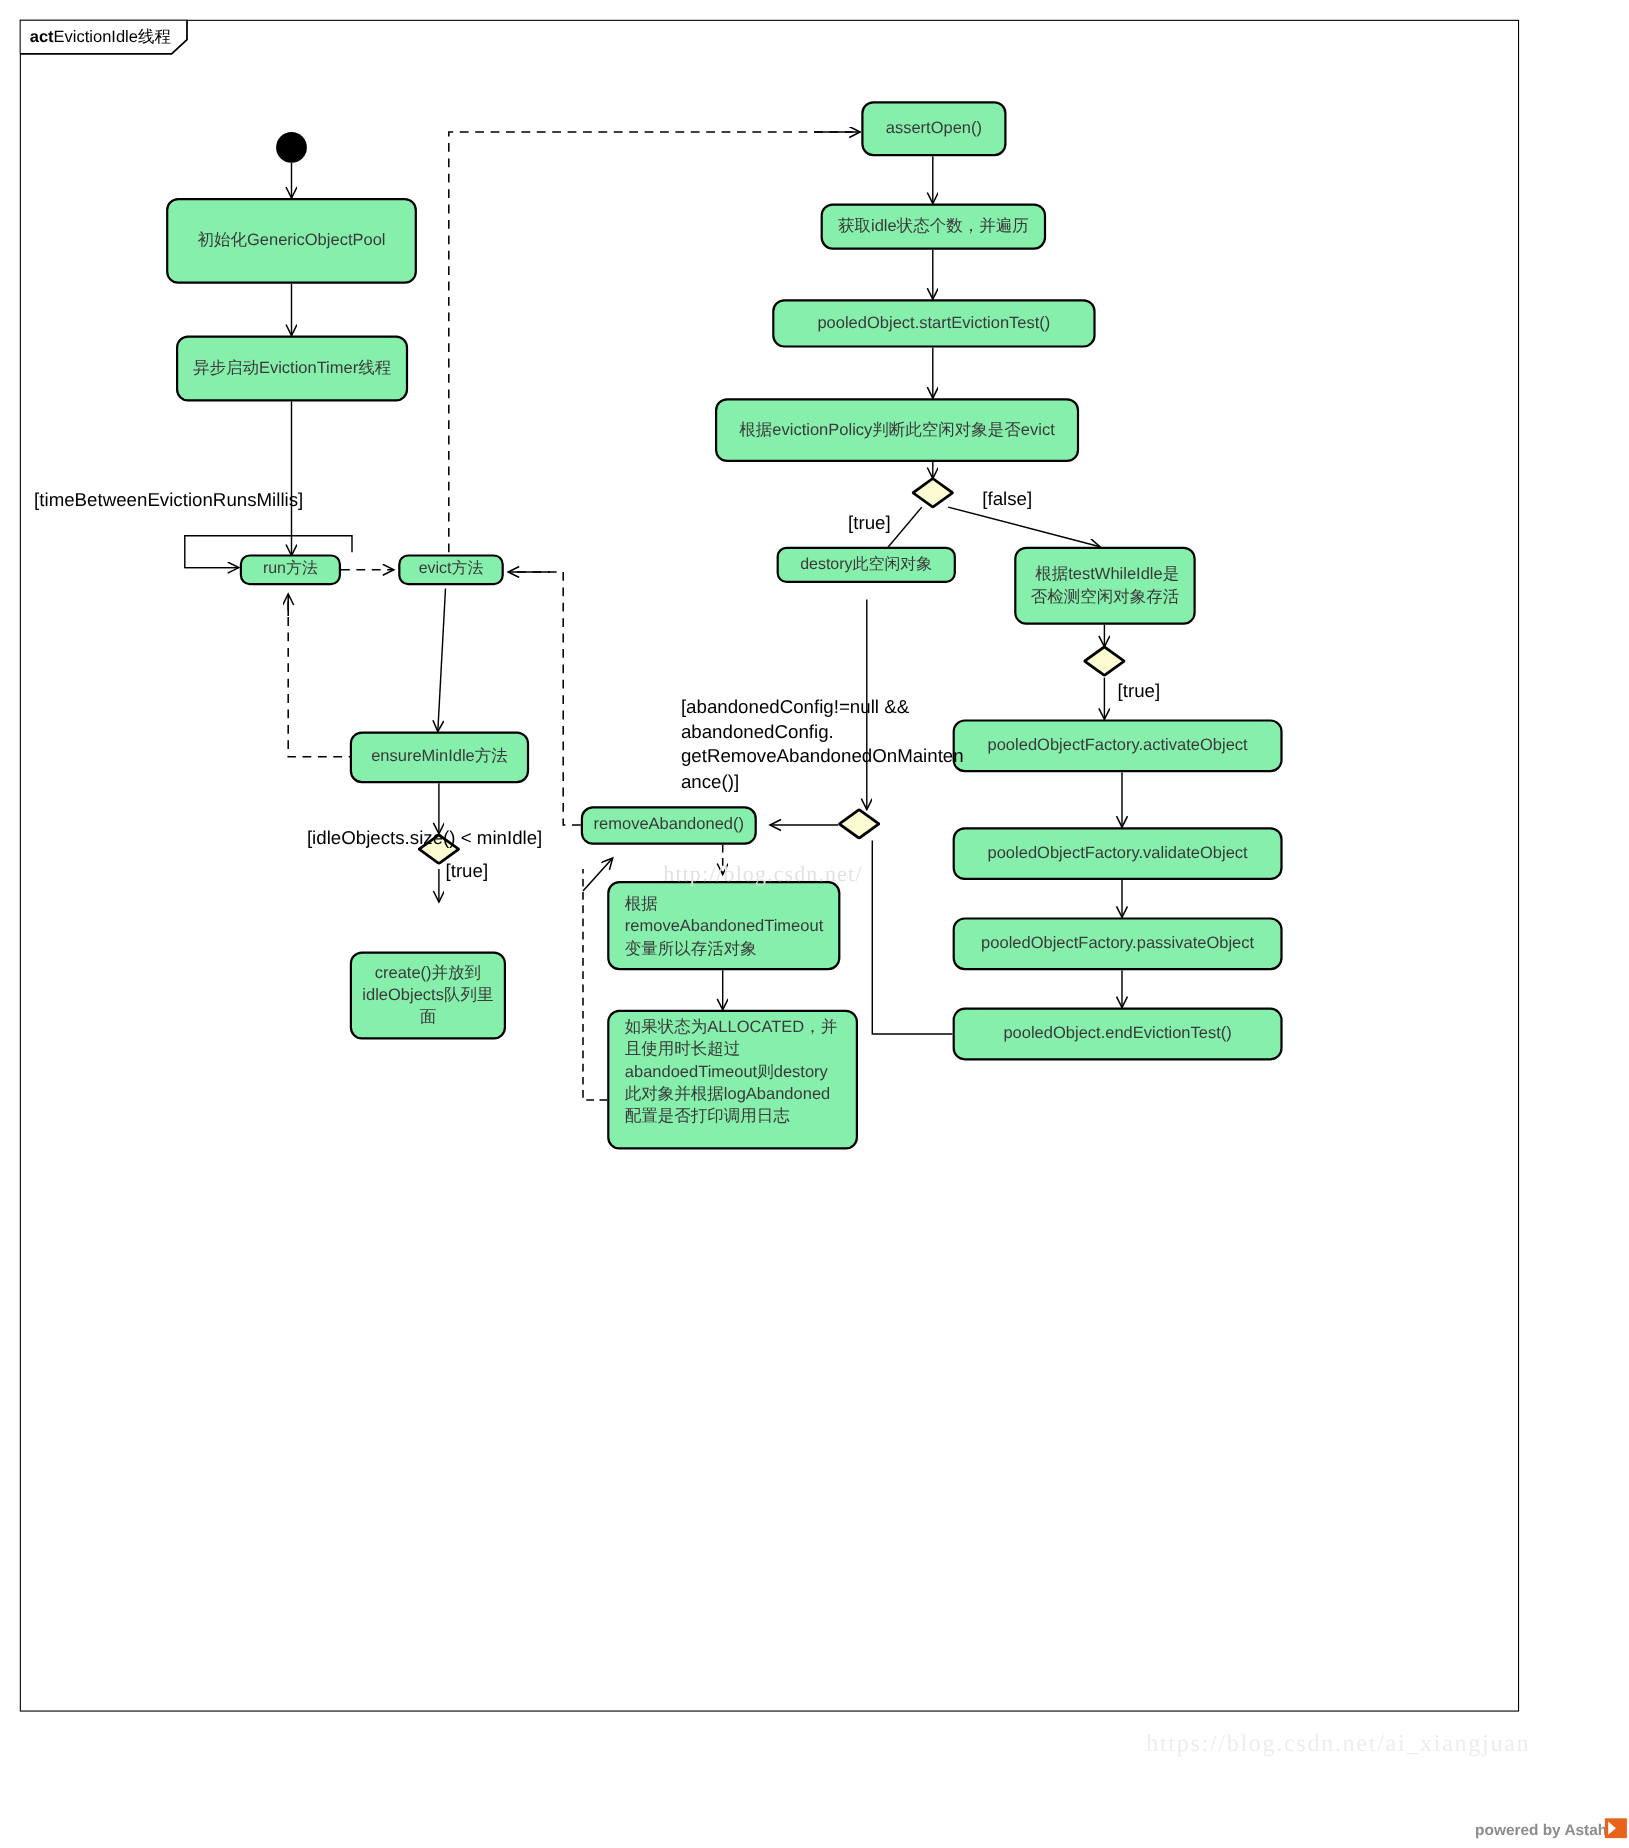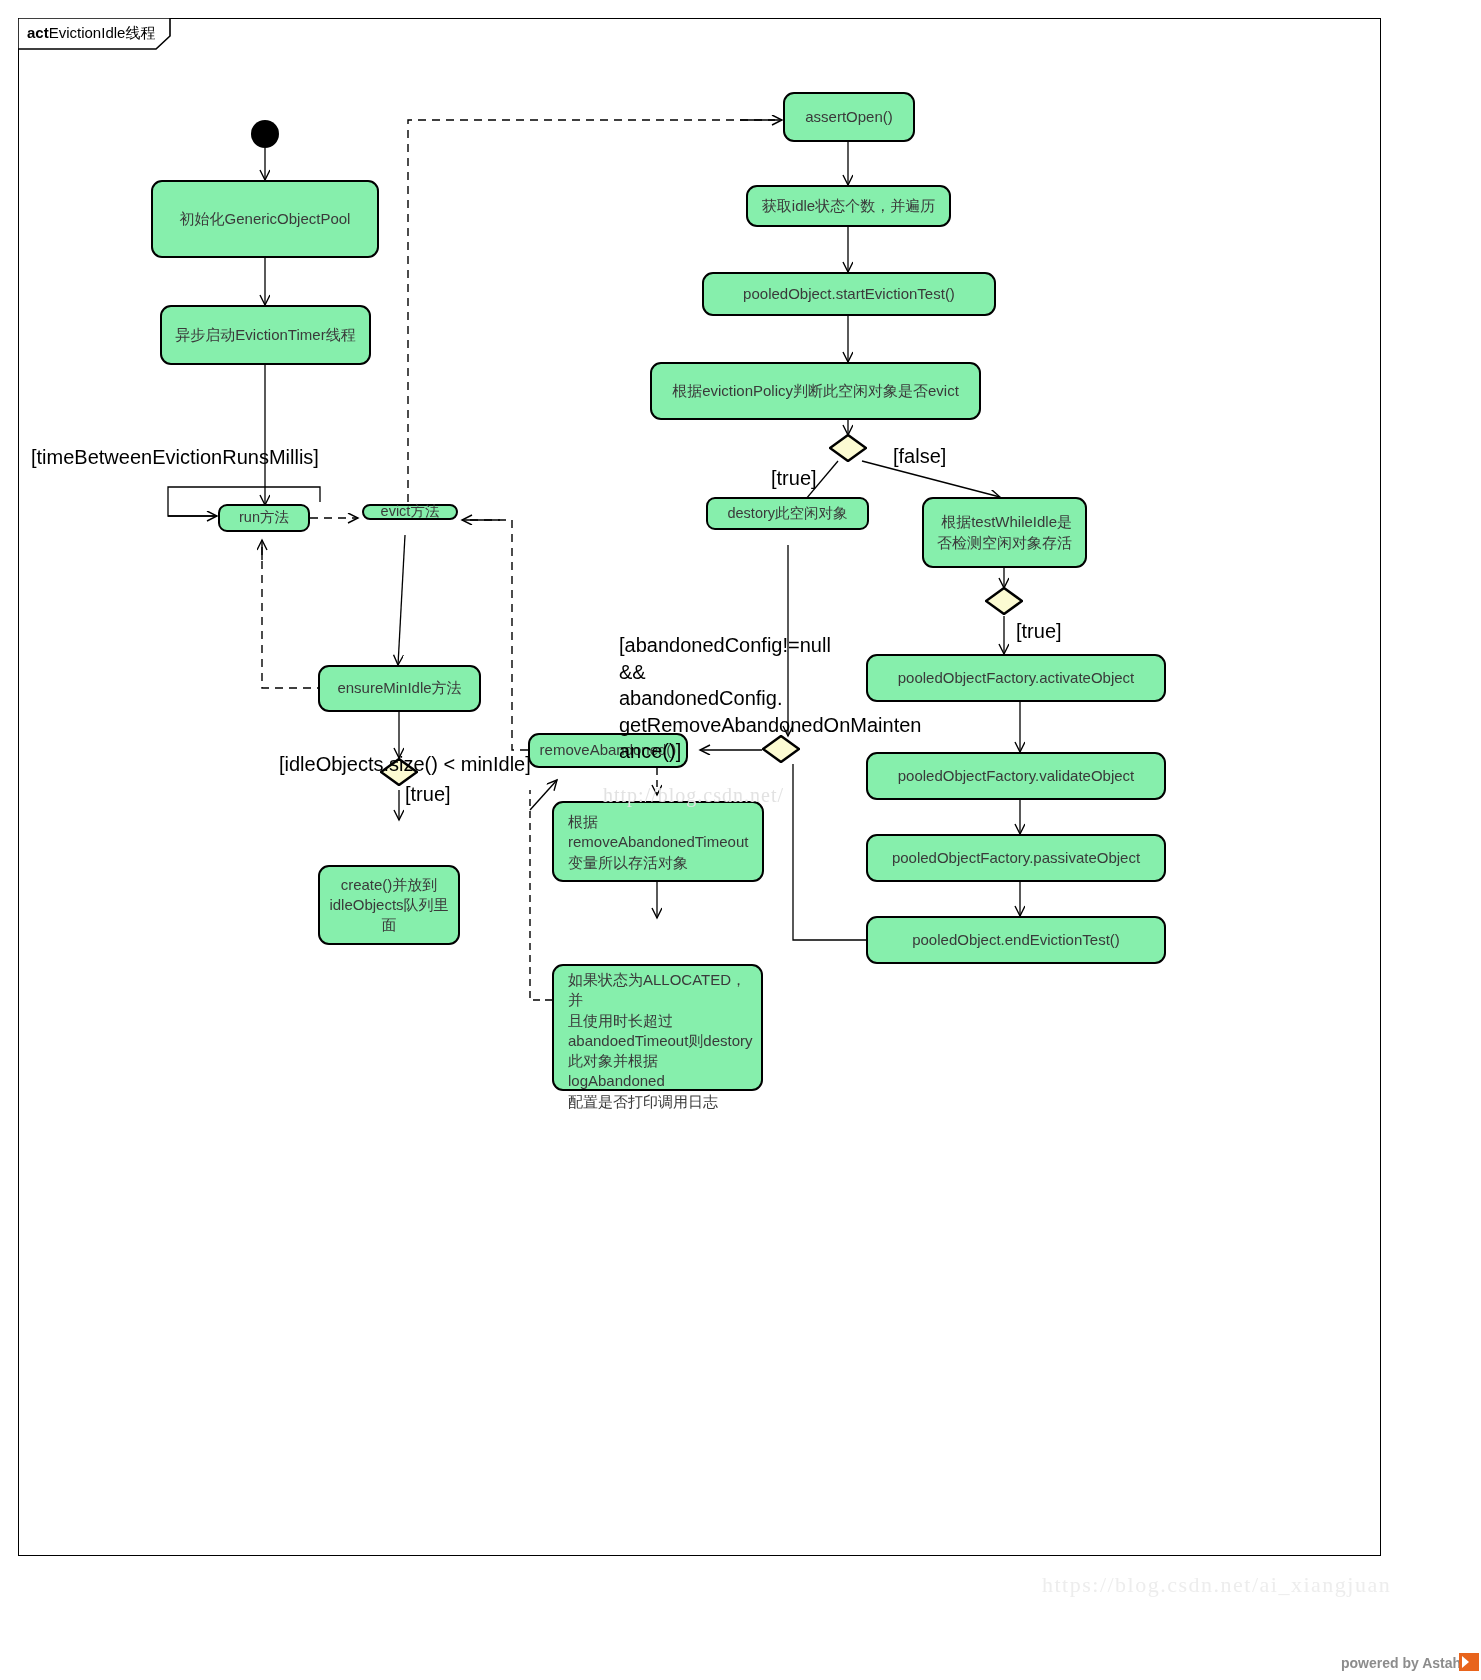--- a/index.html
+++ b/index.html
@@ -76,21 +76,21 @@
   
   .diamond {
     position: absolute;
     width: 38px;
     height: 28px;
   }
 
   
   .glabel {
     position: absolute;
-    font-size: 20px;
+    font-size: 17px;
     color: #000;
     white-space: pre;
     line-height: 1.33;
   }
   .glabel.wrap {
     white-space: pre-wrap;
   }
 
   
   #edges {
@@ -227,21 +227,21 @@
   </svg>
 
   <div class="start-node" style="left:251px;top:120px;"></div>
 
   <div class="node" style="left:151px;top:180px;width:228px;height:78px;">初始化GenericObjectPool</div>
 
   <div class="node" style="left:160px;top:305px;width:211px;height:60px;">异步启动EvictionTimer线程</div>
 
   <div class="node small" style="left:218px;top:504px;width:92px;height:28px;">run方法</div>
 
-  <div class="node small" style="left:362px;top:504px;width:96px;height:16px;">evict方法</div>
+  <div class="node small" style="left:362px;top:504px;width:96px;height:28px;">evict方法</div>
 
   <div class="node" style="left:318px;top:665px;width:163px;height:47px;">ensureMinIdle方法</div>
 
   <div class="node" style="left:318px;top:865px;width:142px;height:80px;white-space:pre-line;">create()并放到
 idleObjects队列里面</div>
 
   <div class="node" style="left:783px;top:92px;width:132px;height:50px;">assertOpen()</div>
 
   <div class="node" style="left:746px;top:185px;width:205px;height:42px;">获取idle状态个数，并遍历</div>
 
@@ -261,21 +261,21 @@
   <div class="node" style="left:866px;top:834px;width:300px;height:48px;">pooledObjectFactory.passivateObject</div>
 
   <div class="node" style="left:866px;top:916px;width:300px;height:48px;">pooledObject.endEvictionTest()</div>
 
   <div class="node" style="left:528px;top:733px;width:160px;height:35px;">removeAbandoned()</div>
 
   <div class="node lefttext" style="left:552px;top:801px;width:212px;height:81px;white-space:pre-line;align-items:flex-start;padding-top:9px;">根据
 removeAbandonedTimeout
 变量所以存活对象</div>
 
-  <div class="node lefttext" style="left:552px;top:964px;width:211px;height:127px;white-space:pre-line;align-items:flex-start;">如果状态为ALLOCATED，并
+  <div class="node lefttext" style="left:552px;top:918px;width:228px;height:127px;white-space:pre-line;align-items:flex-start;">如果状态为ALLOCATED，并
 且使用时长超过
 abandoedTimeout则destory
 此对象并根据logAbandoned
 配置是否打印调用日志</div>
 
   <svg class="diamond" style="left:829px;top:434px;" viewBox="0 0 38 28">
     <polygon points="19,1 37,14 19,27 1,14" fill="#fcfbd2" stroke="#000" stroke-width="2.5"></polygon>
   </svg>
 
   <svg class="diamond" style="left:985px;top:587px;" viewBox="0 0 38 28">

